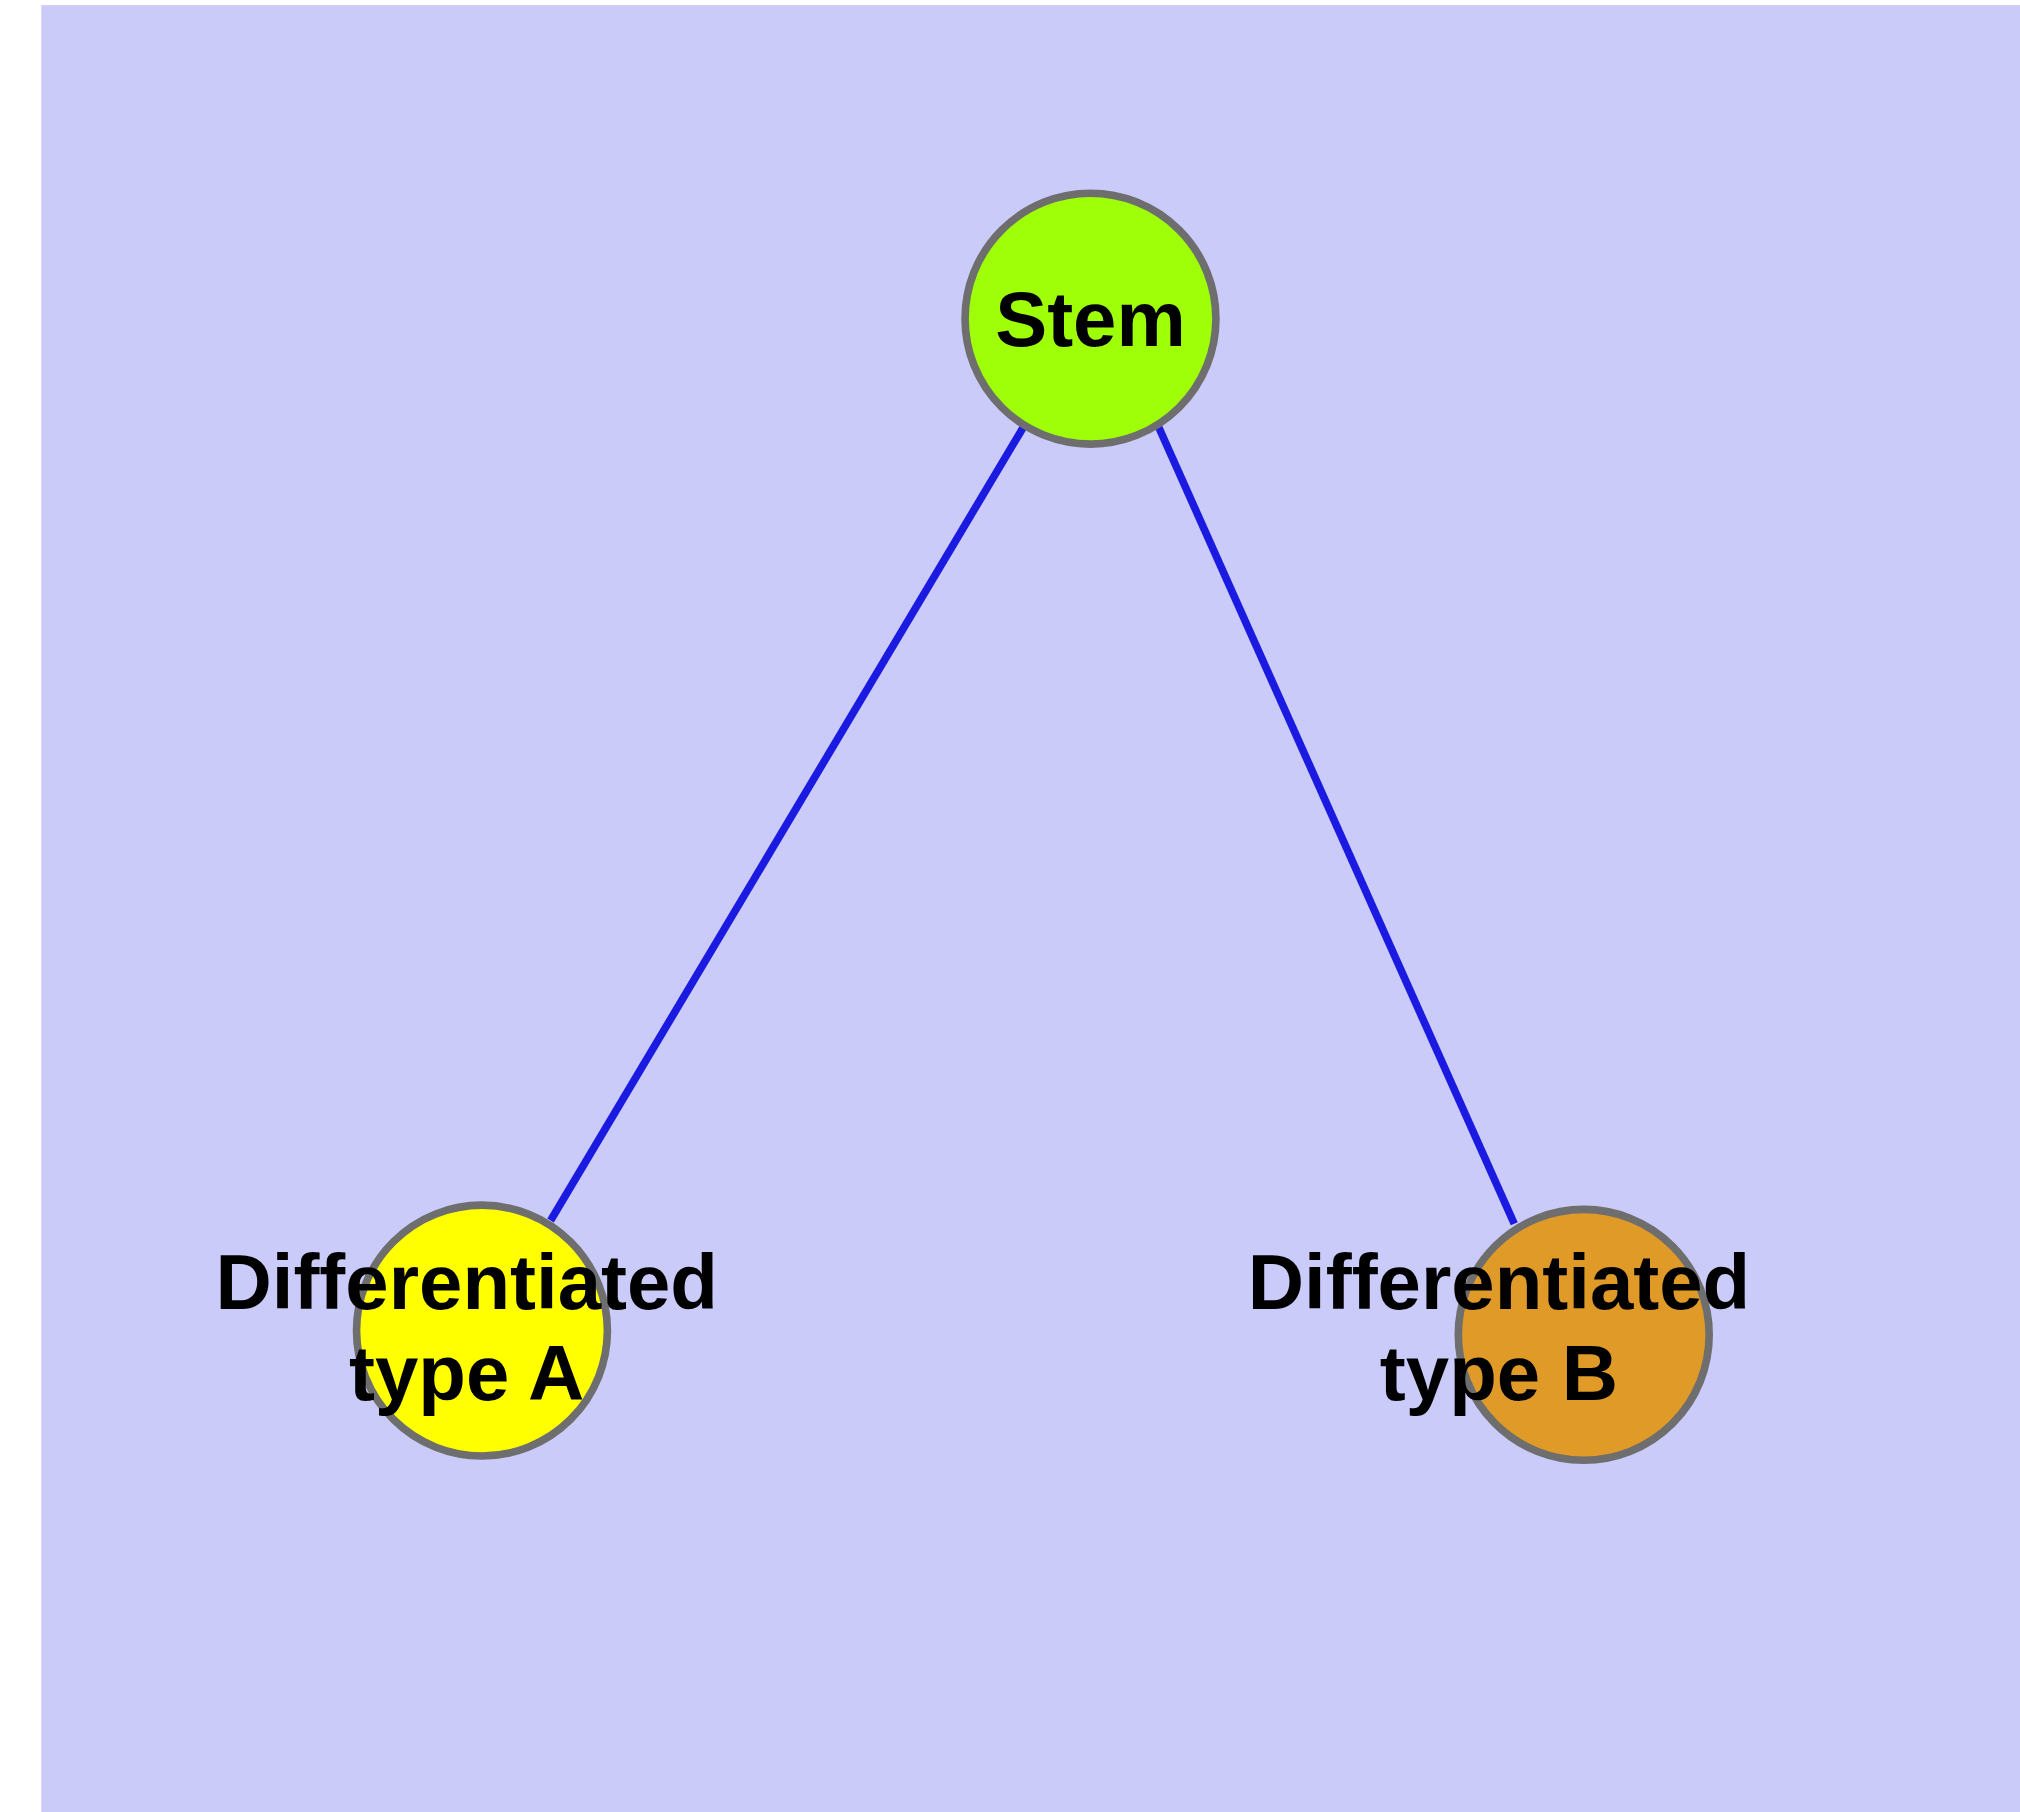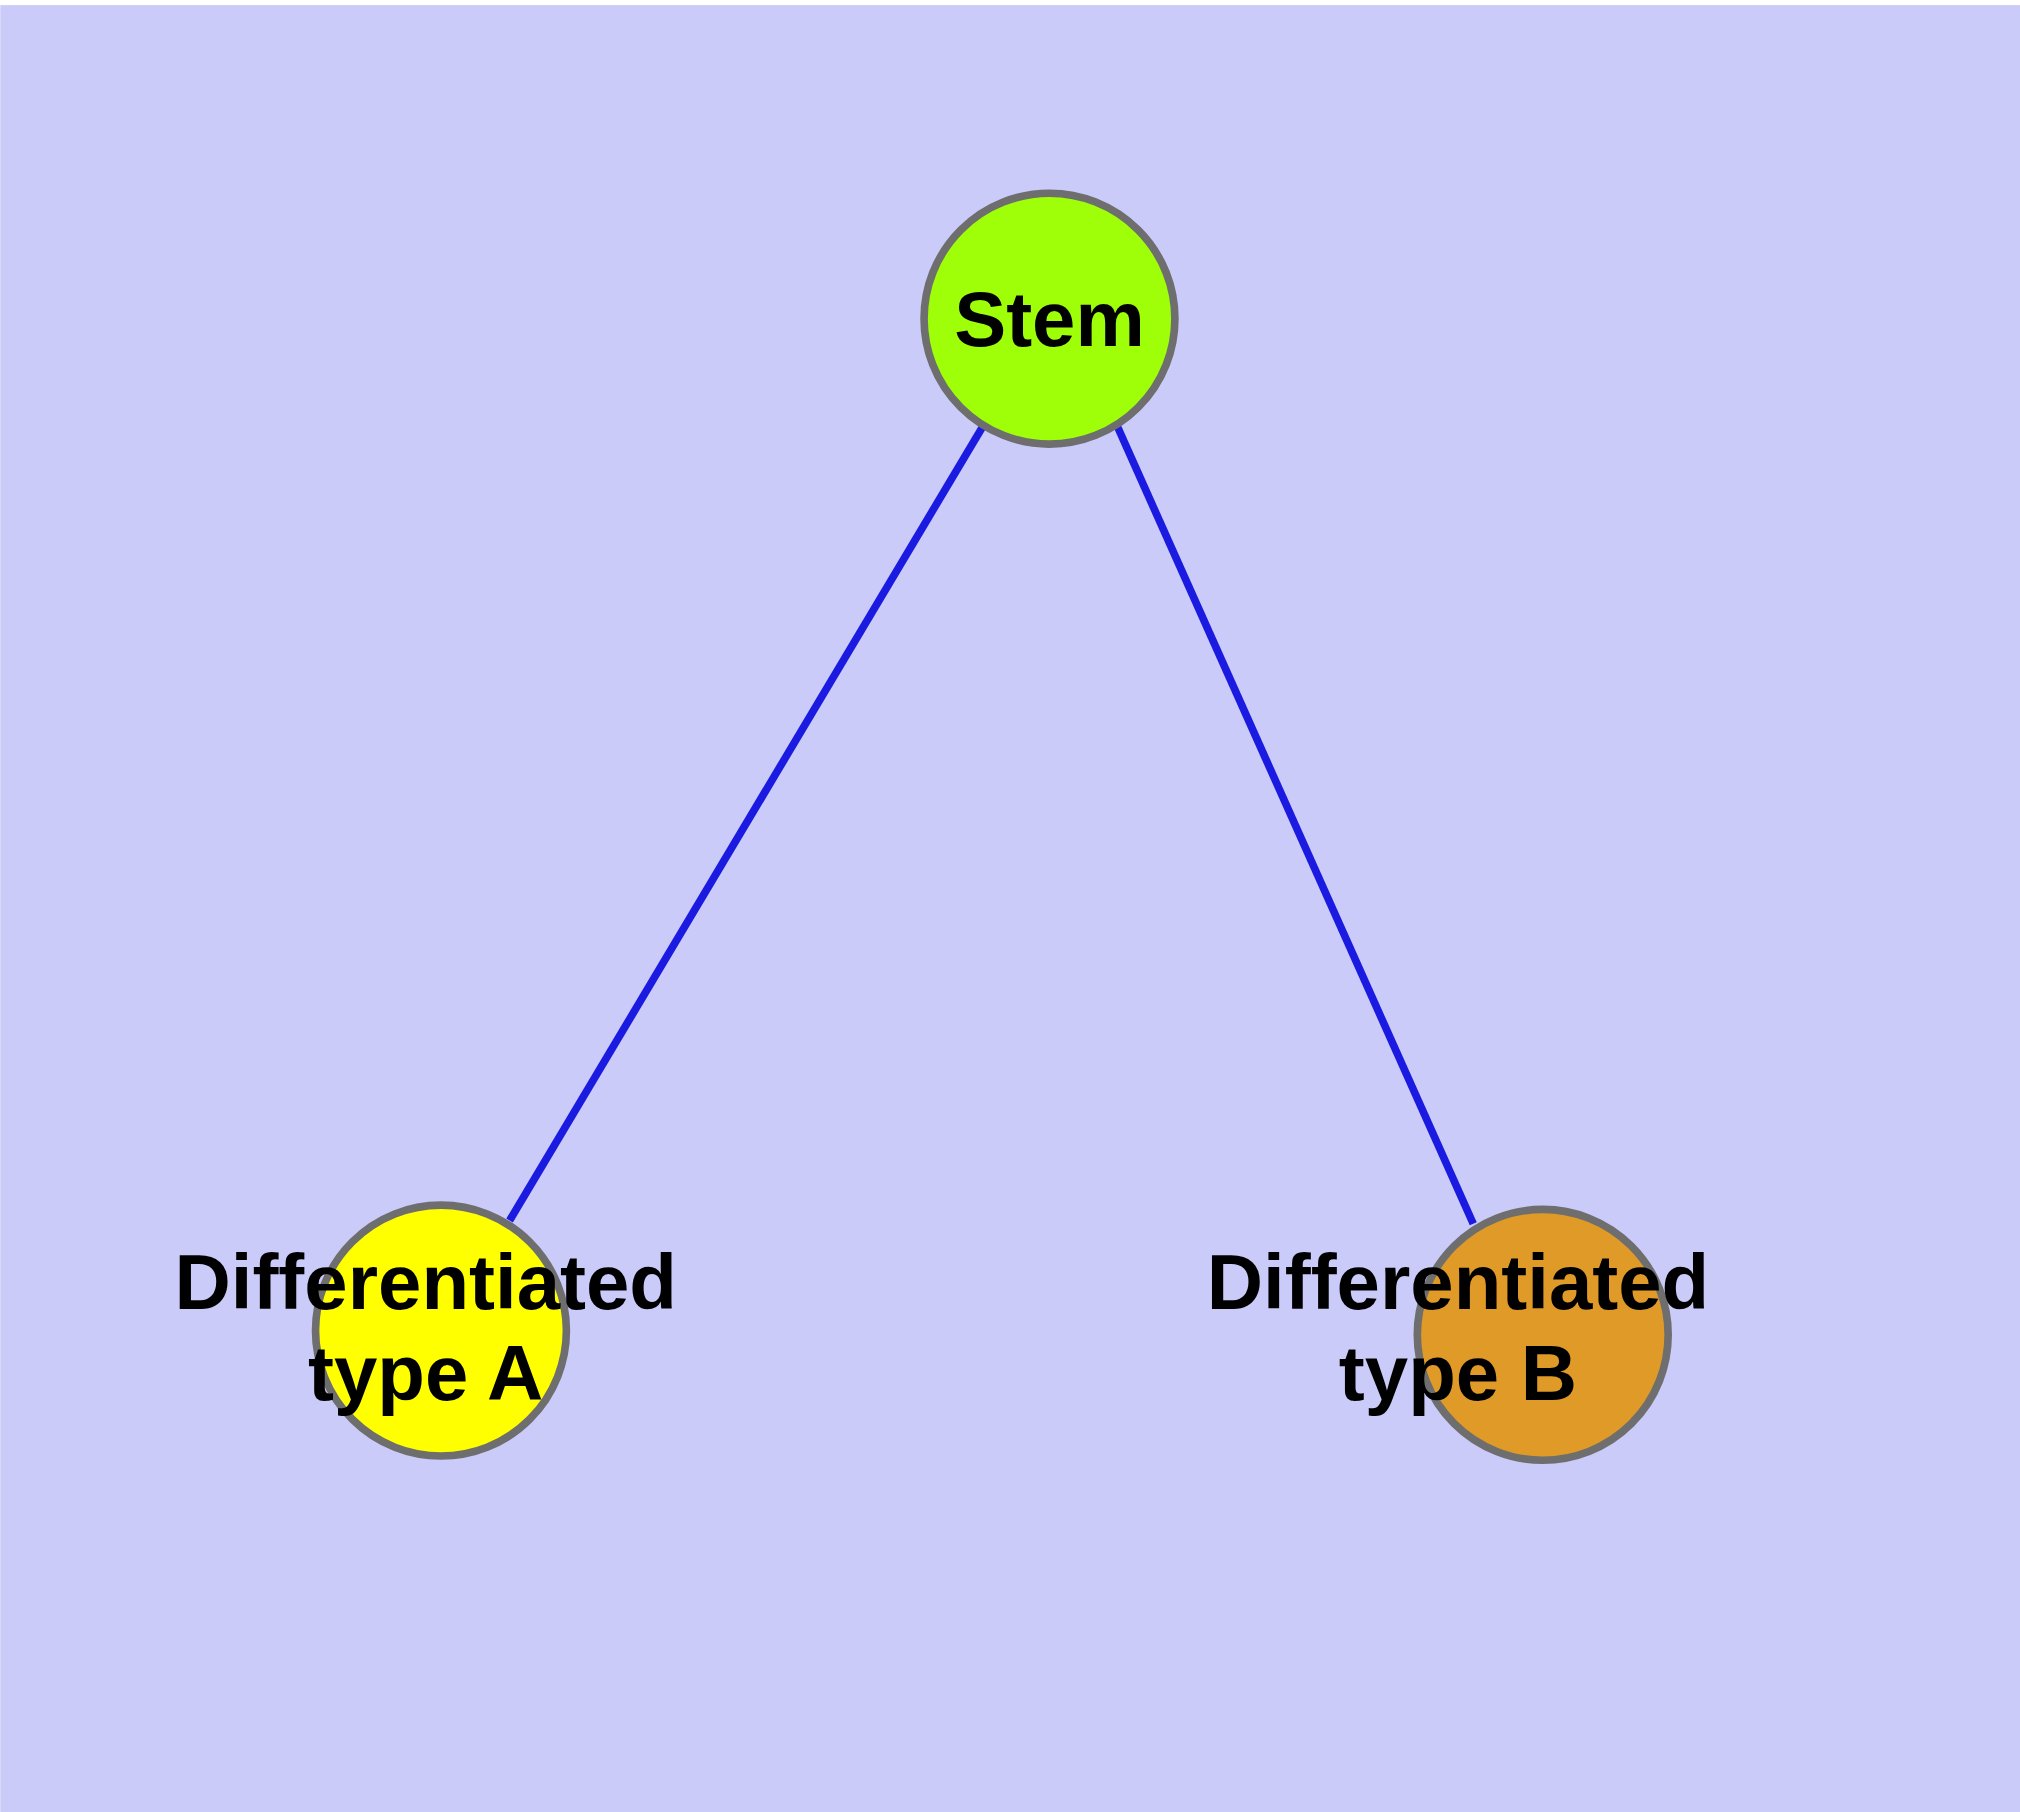--- a/index.html
+++ b/index.html
@@ -31,21 +31,21 @@
     font-family: "Liberation Sans", sans-serif;
     font-weight: bold;
     fill: #000000;
     text-anchor: middle;
     dominant-baseline: alphabetic;
   }
 </style>
 </head>
 <body>
 
-<div id="diagram-root" style="width: 1628px; height: 1812px; background: rgb(255, 255, 255);">
+<div id="diagram-root" style="width: 1628px; height: 1812px; background: rgb(255, 255, 255); margin-left: 41px;">
   <svg id="graph-svg" viewBox="0 0 2384 2138" xmlns="http://www.w3.org/2000/svg">
 
     <rect id="bg-rect" x="0" y="6" width="2384" height="2132" fill="#cbcbfa"></rect>
 
     <g id="edges-group">
       <line id="edge-stem-diff_a" x1="1160" y1="502" x2="601" y2="1440" stroke="#1a1ae0" stroke-width="9" stroke-linecap="butt"></line>
       <line id="edge-stem-diff_b" x1="1318" y1="503" x2="1738" y2="1444" stroke="#1a1ae0" stroke-width="9" stroke-linecap="butt"></line>
     </g>
 
     <g id="nodes-group">

